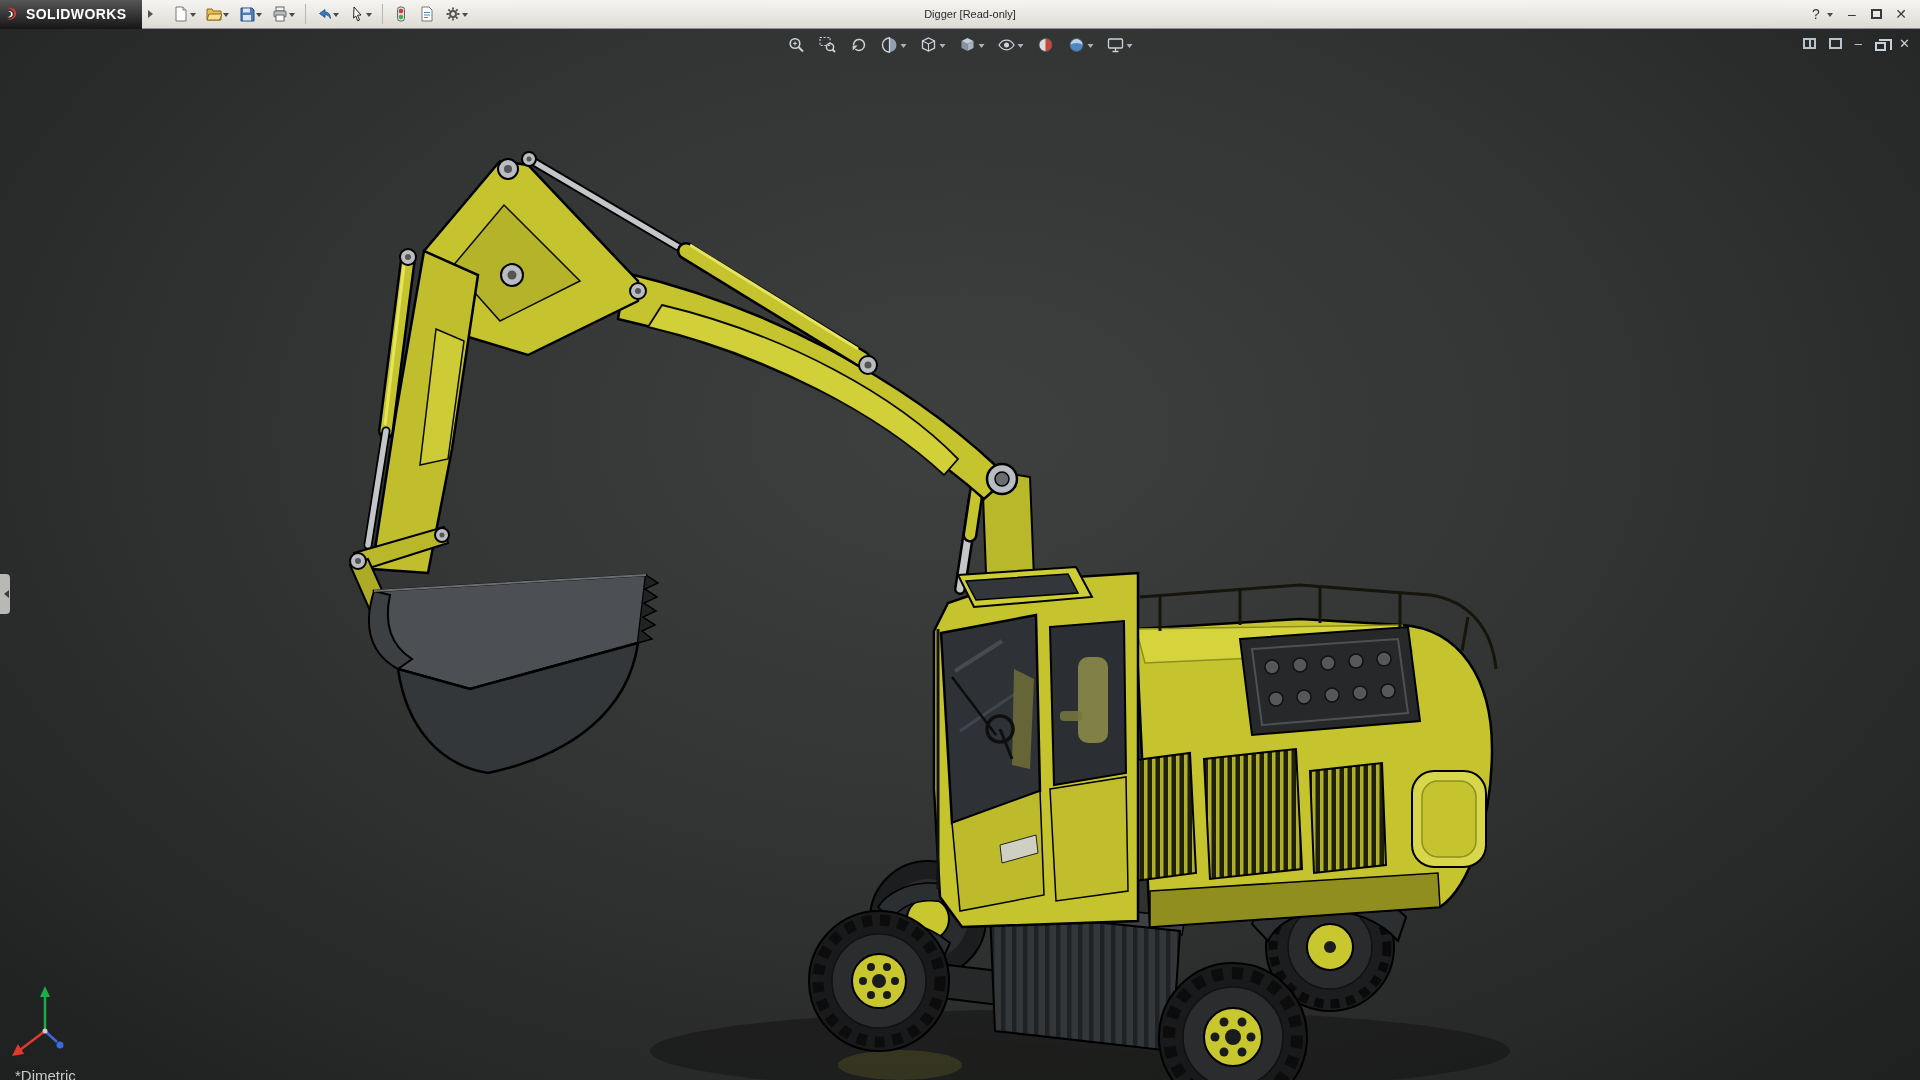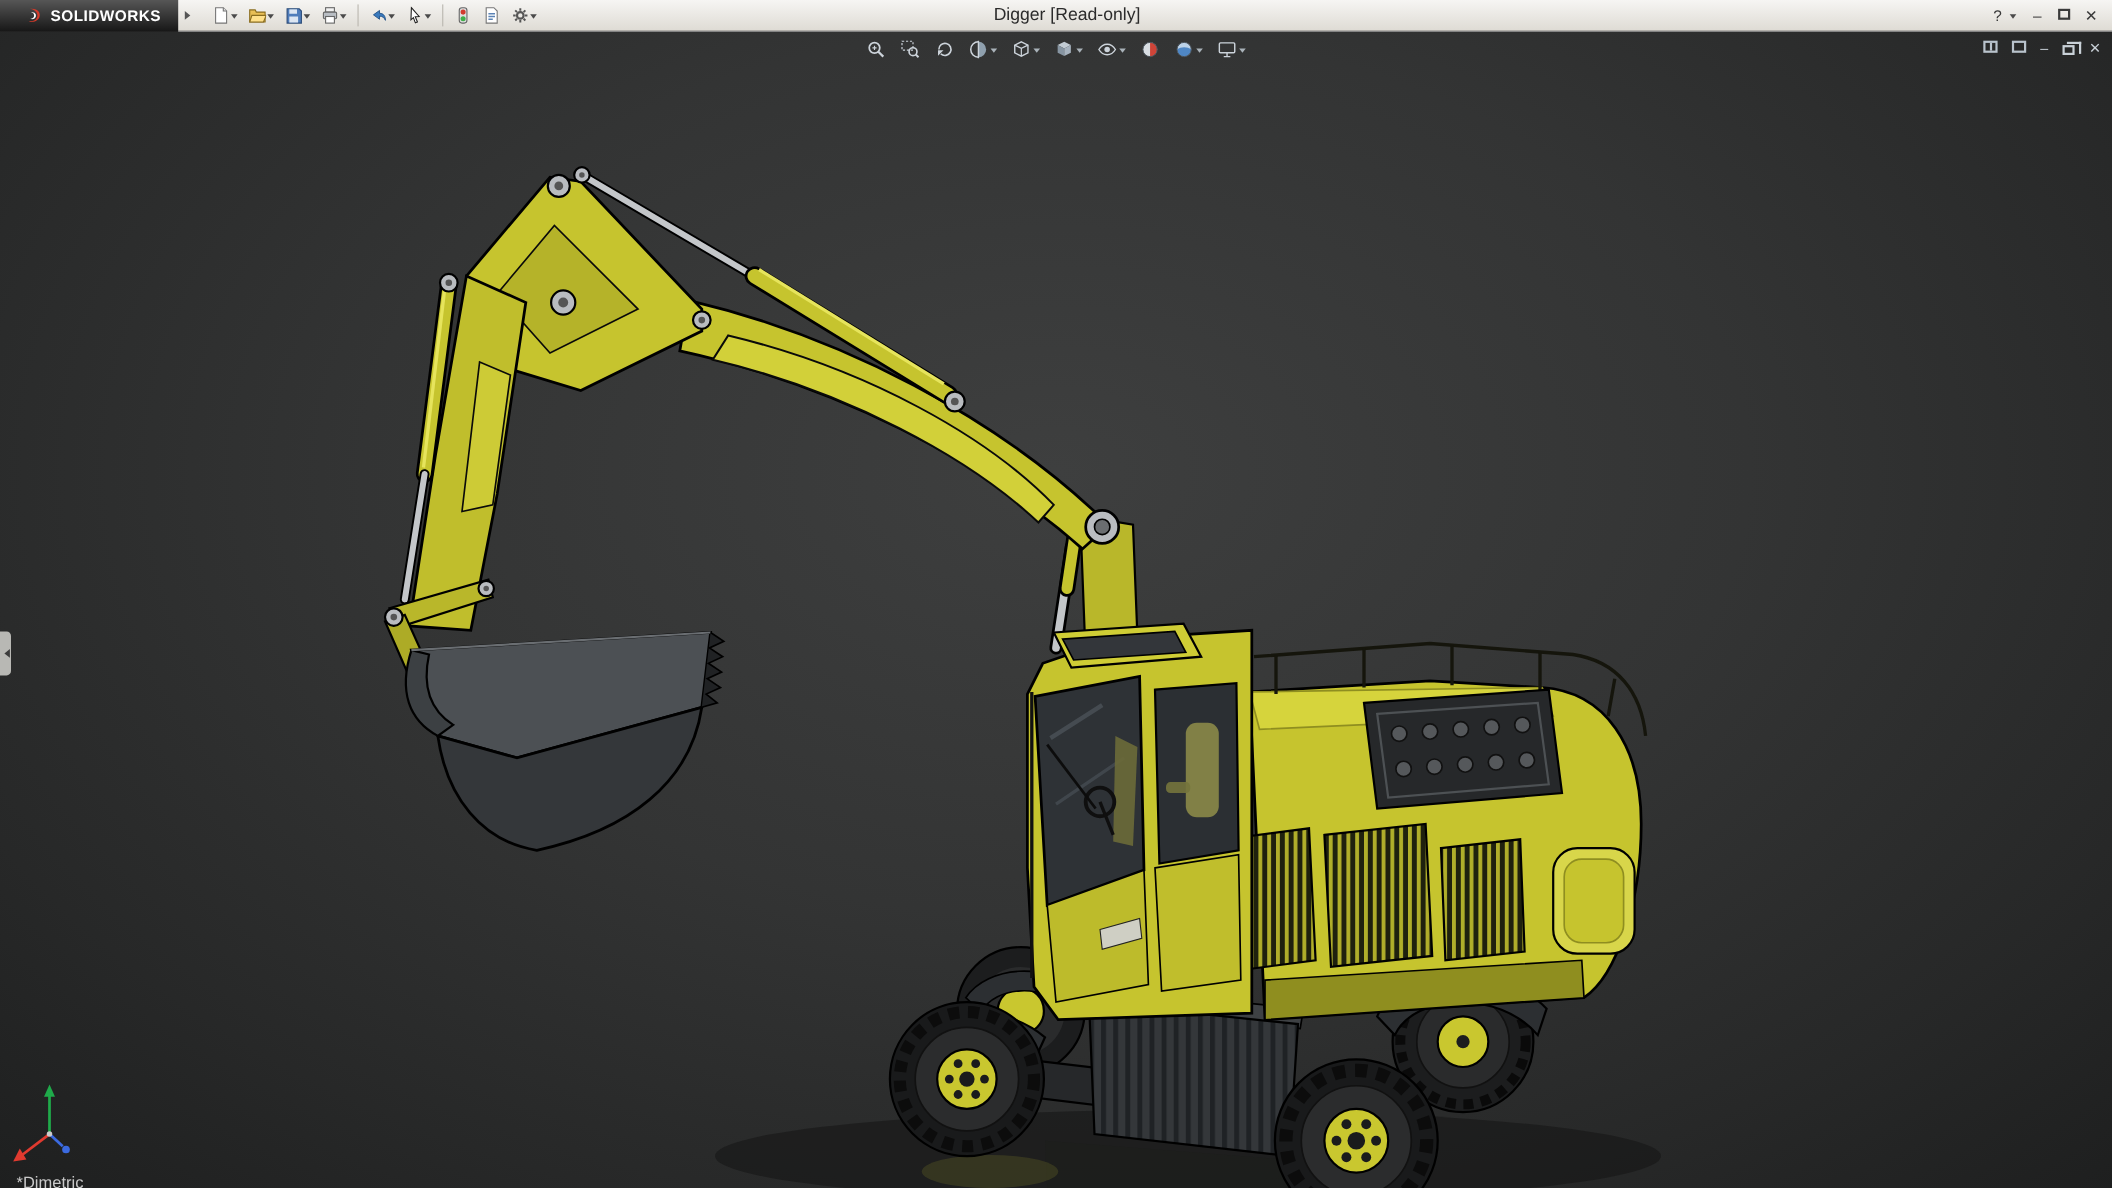--- a/index.html
+++ b/index.html
@@ -2,30 +2,30 @@
 <html><head>
 <meta charset="utf-8">
 <style>
   * { margin:0; padding:0; box-sizing:border-box; }
   html,body { width:1920px; height:1080px; overflow:hidden; font-family:"Liberation Sans",sans-serif; background:#202020; }
 
   
   .titlebar { position:absolute; top:0; left:0; width:1920px; height:29px;
     background:linear-gradient(#f6f5f3,#dedbd4); border-bottom:1px solid #8f8f8f;
     display:flex; align-items:center; z-index:10; }
-  .logo { height:29px; display:flex; align-items:center; gap:6px; padding:0 16px 0 24px;
+  .logo { height:29px; display:flex; align-items:center; gap:6px; padding:0 16px 0 4px;
     background:linear-gradient(#565656,#161616); color:#fff; }
   .logo .mark { display:flex; align-items:center; }
   .logo .brand { font-size:14px; font-weight:bold; letter-spacing:0.4px; }
   .logo-expander { width:0; height:0; border:4px solid transparent; border-left:5px solid #555; margin:0 6px; }
   .tb-buttons { display:flex; align-items:center; gap:2px; padding-left:6px; }
   .tb-btn { display:flex; align-items:center; gap:1px; padding:2px 3px; border-radius:3px; border:1px solid transparent; }
   .caret { width:0; height:0; border:3px solid transparent; border-top:4px solid #4a4a4a; margin-top:4px; }
   .tb-sep { width:1px; height:20px; background:#b9b6af; margin:0 4px; }
-  .win-title { position:absolute; left:0; right:0; text-align:center; font-size:16px; color:#2b2b2b; pointer-events:none;margin-left:20px; }
+  .win-title { position:absolute; left:0; right:0; text-align:center; font-size:11px; color:#2b2b2b; pointer-events:none;margin-left:20px; }
   .tb-right { margin-left:auto; display:flex; align-items:center; gap:10px; padding-right:10px; }
   .tb-right .wbtn { font-size:14px; color:#3a3a3a; width:18px; text-align:center; line-height:18px; }
   .max-box { width:11px; height:10px; border:2px solid #3a3a3a; display:inline-block; }
   .help-group { display:flex; align-items:center; gap:2px; }
 
   
   .viewport { position:absolute; top:29px; left:0; width:1920px; height:1051px;
     background:radial-gradient(ellipse 1400px 900px at 50% 38%, #3e3f3f 0%, #333434 45%, #272828 78%, #1e1f1f 100%); }
   .model-svg { position:absolute; top:0; left:0; width:1920px; height:1051px; display:block; }
 

